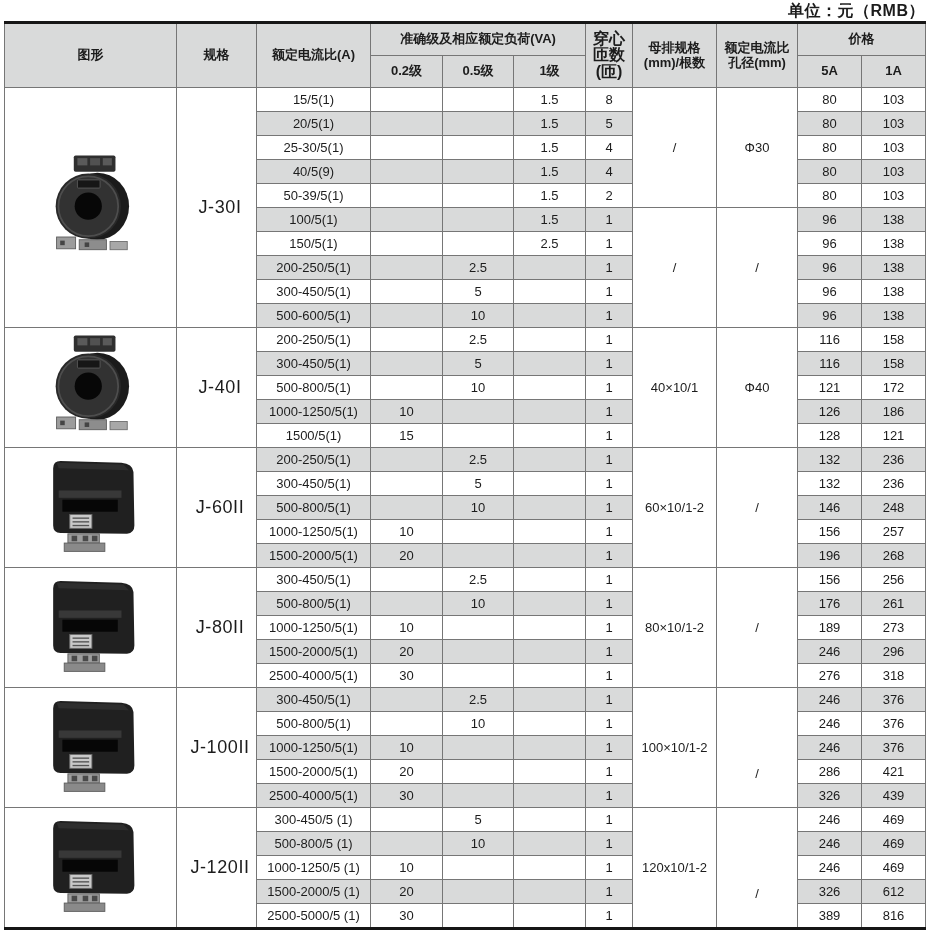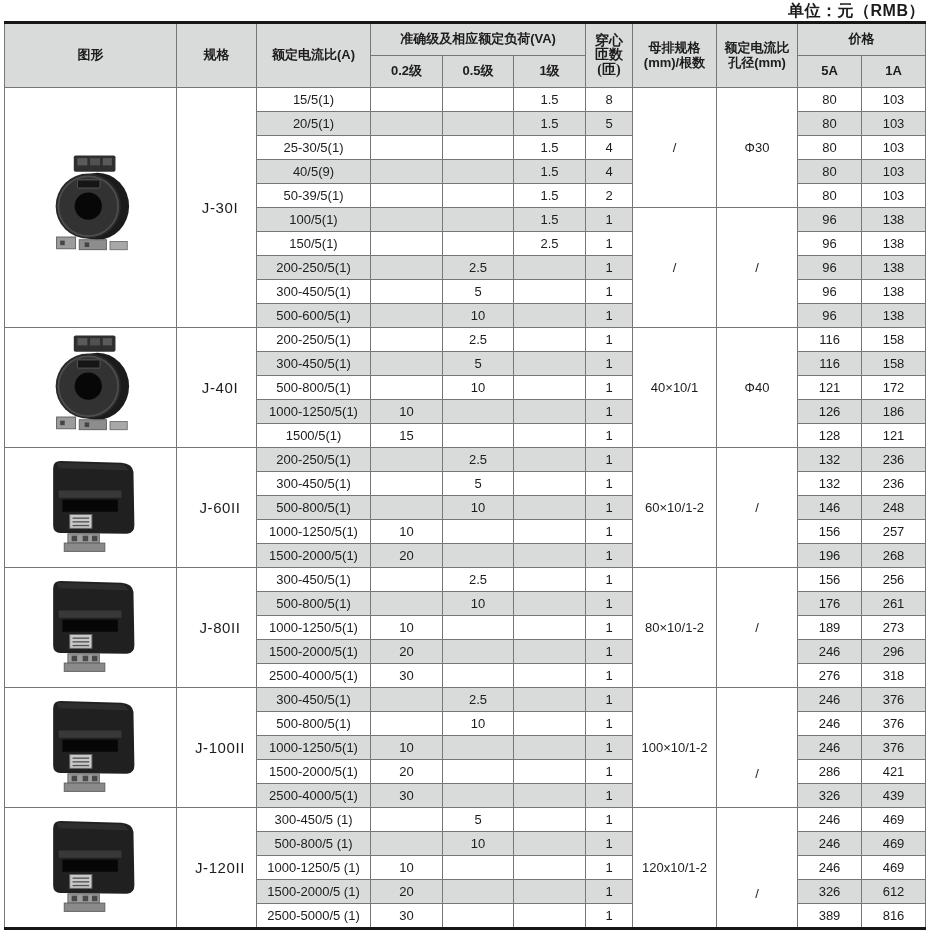--- a/index.html
+++ b/index.html
@@ -18,24 +18,24 @@
     border-top:3px solid #161616;border-bottom:3px solid #161616;
   }
   th,td{
     border:1px solid #767676;text-align:center;vertical-align:middle;
     padding:0;overflow:hidden;white-space:nowrap;font-weight:500;
   }
   thead th{
     background:#d9dada;font-size:13px;height:31px;line-height:1.1;font-weight:600;
   }
   thead .hline{font-size:13px;line-height:1.12;}
-  thead .hsmall{font-size:14px;line-height:1.02;font-family:Liberation Serif, serif;}
+  thead .hsmall{font-size:16px;line-height:1.02;}
   tbody td{height:23px;font-size:13px;background:#fff;}
   tbody td.shaded{background:#d9dada;}
-  td.spec-cell{font-size:15px;letter-spacing:.6px;background:#fff;padding-left:7px;}
+  td.spec-cell{font-size:18px;letter-spacing:.6px;background:#fff;padding-left:7px;}
   td.figure-cell{background:#fff;}
   td.busbar-cell,td.bore-cell{background:#fff;font-size:13px;}
   td.bore-low{vertical-align:bottom;padding-bottom:26px;}
   tr.group-start td{border-top-color:#454545;}
   .fig-wrap{display:flex;align-items:center;justify-content:center;}
 </style>
 </head>
 <body>
 
 <div class="unit-note">单位：元（RMB）</div>

